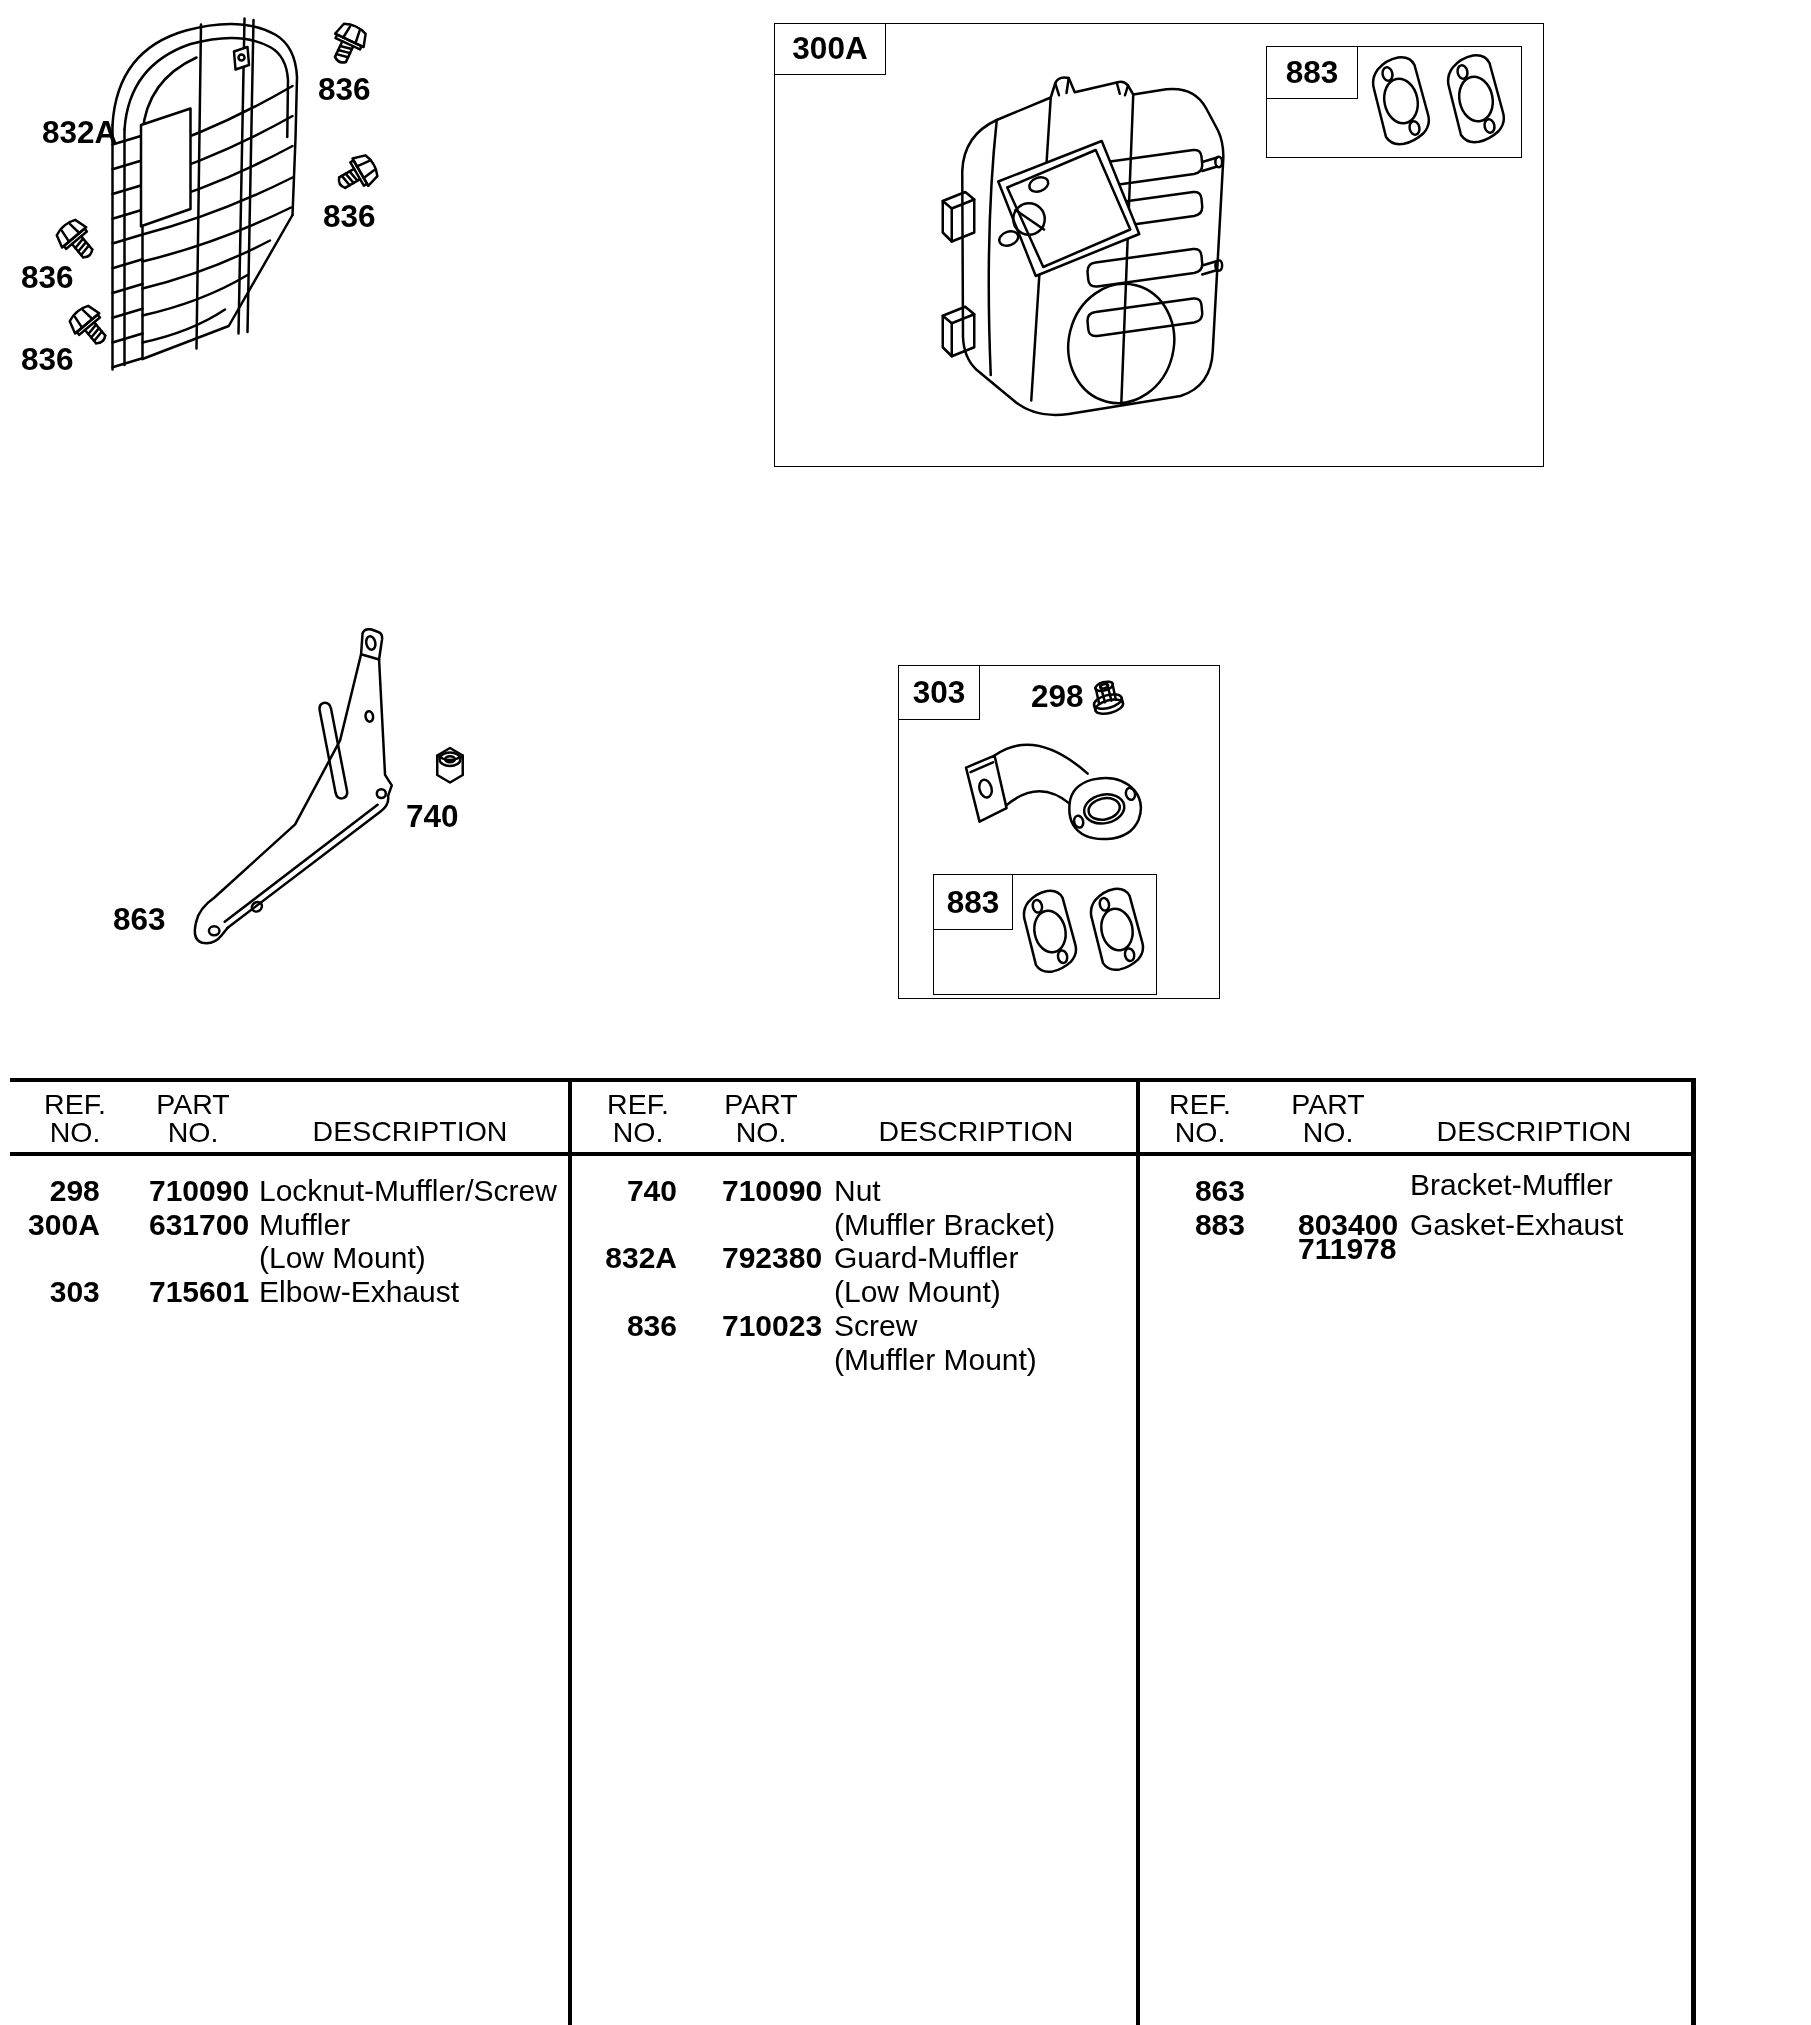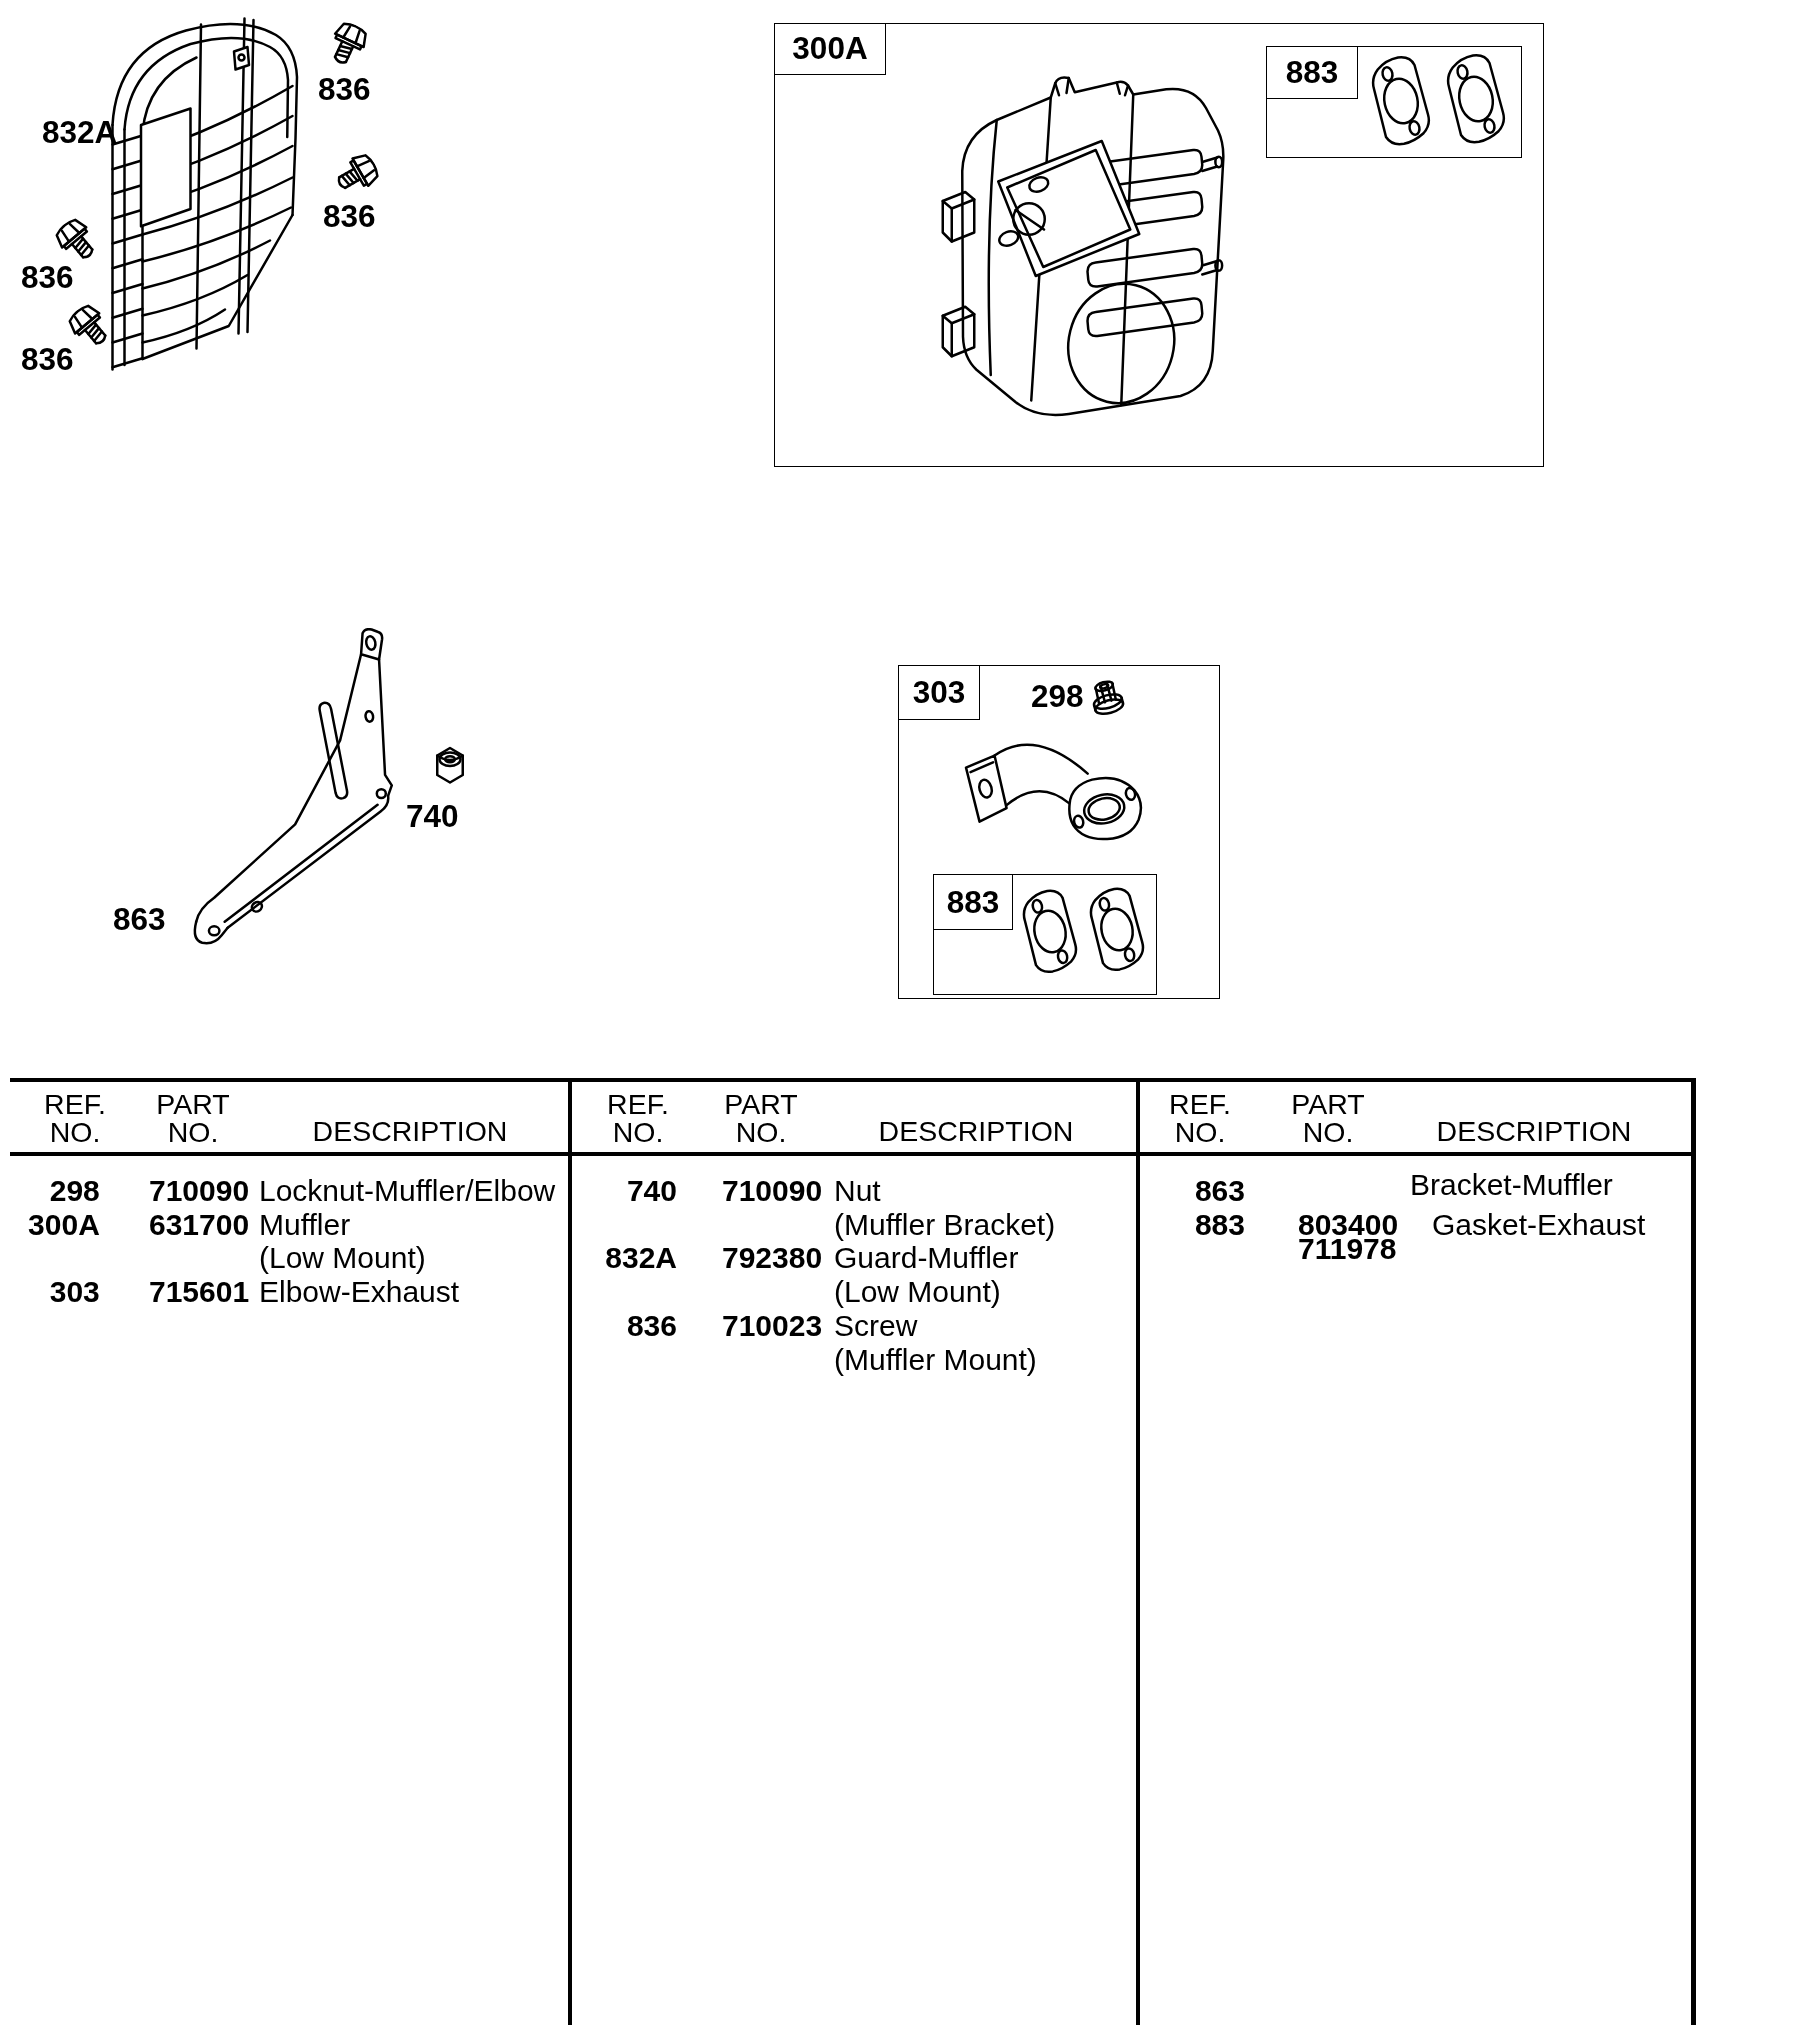--- a/index.html
+++ b/index.html
@@ -343,21 +343,21 @@
     <span>NO.</span>
   </div>
   <div class="hdr" style="left:1268px;top:1090px;width:120px;">
     <span>PART</span>
     <span>NO.</span>
   </div>
   <div class="hdr" style="left:1414px;top:1117px;width:240px;">DESCRIPTION</div>
 
   <div class="cell num ref" style="left:9.8px;top:1174px;">298</div>
   <div class="cell num" style="left:149px;top:1174px;">710090</div>
-  <div class="cell" style="left:259px;top:1174px;">Locknut-Muffler/Elbow</div>
+  <div class="cell" style="left:259px;top:1174px;">Locknut-Muffler/Screw</div>
 
   <div class="cell num ref" style="left:9.8px;top:1208px;">300A</div>
   <div class="cell num" style="left:149px;top:1208px;">631700</div>
   <div class="cell" style="left:259px;top:1208px;">Muffler</div>
 
   <div class="cell" style="left:259px;top:1241px;">(Low Mount)</div>
 
   <div class="cell num ref" style="left:9.8px;top:1275px;">303</div>
   <div class="cell num" style="left:149px;top:1275px;">715601</div>
   <div class="cell" style="left:259px;top:1275px;">Elbow-Exhaust</div>
@@ -379,16 +379,16 @@
   <div class="cell" style="left:834px;top:1309px;">Screw</div>
 
   <div class="cell" style="left:834px;top:1343px;">(Muffler Mount)</div>
 
   <div class="cell num ref" style="left:1155px;top:1174px;">863</div>
   <div class="cell num" style="left:1298px;top:1232px;">711978</div>
   <div class="cell" style="left:1410px;top:1168px;">Bracket-Muffler</div>
 
   <div class="cell num ref" style="left:1155px;top:1208px;">883</div>
   <div class="cell num" style="left:1298px;top:1208px;">803400</div>
-  <div class="cell" style="left:1410px;top:1208px;margin-left:22px;">Gasket-Exhaust</div>
+  <div class="cell" style="left:1410px;top:1208px;">Gasket-Exhaust</div>
 
 </div>
 
 
 </body></html>

